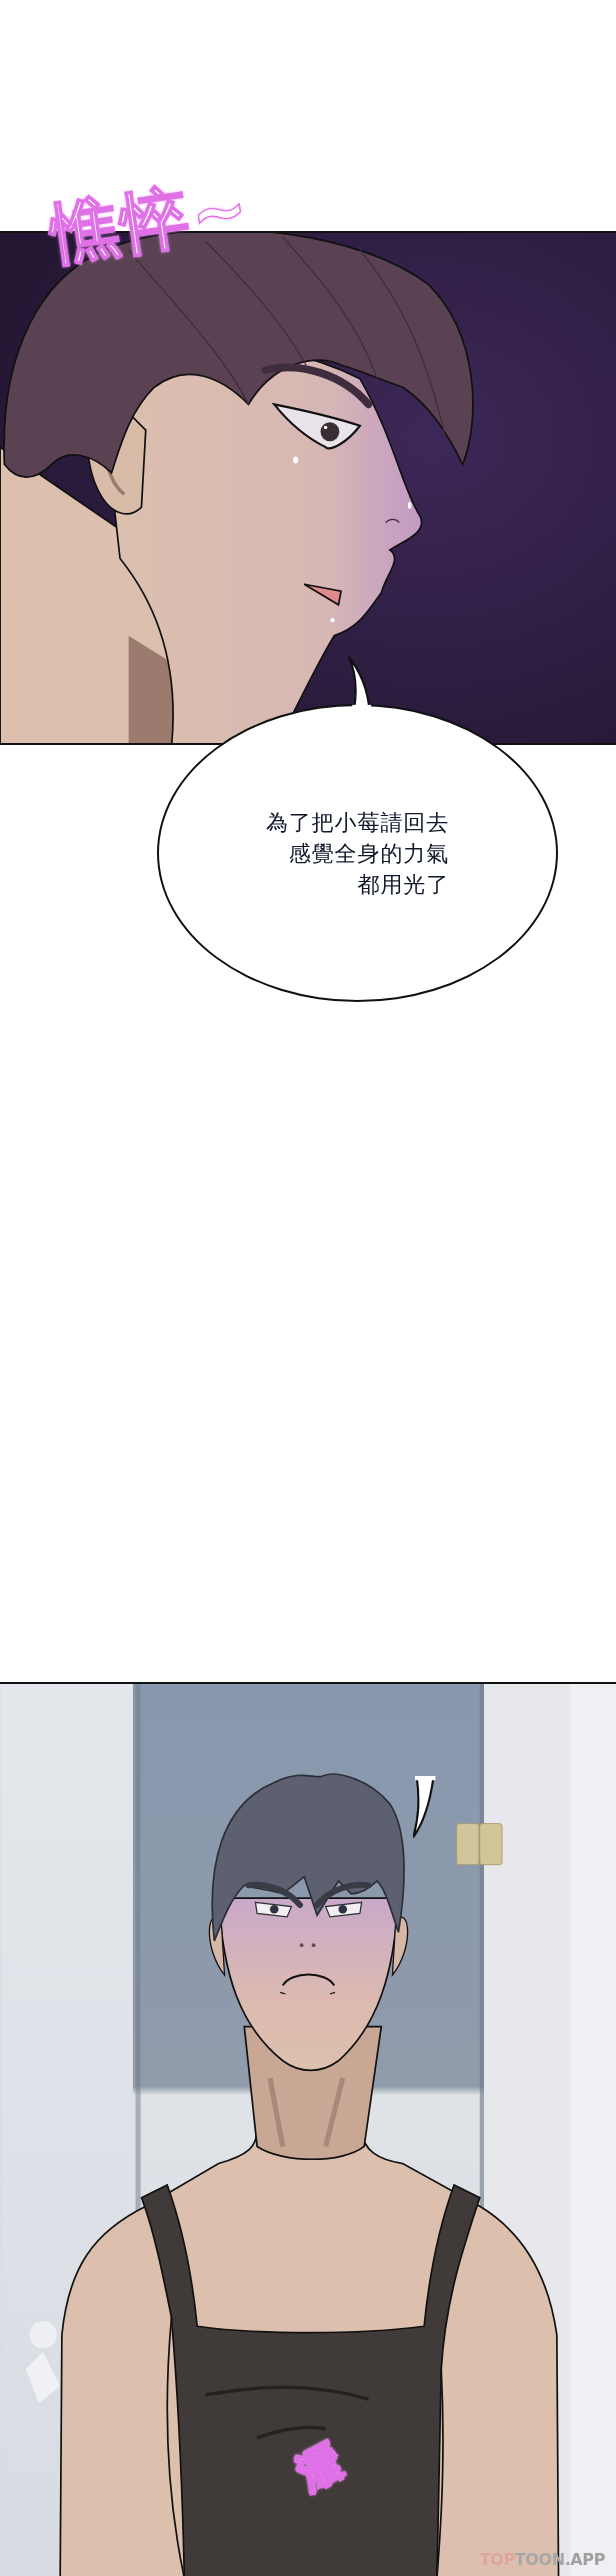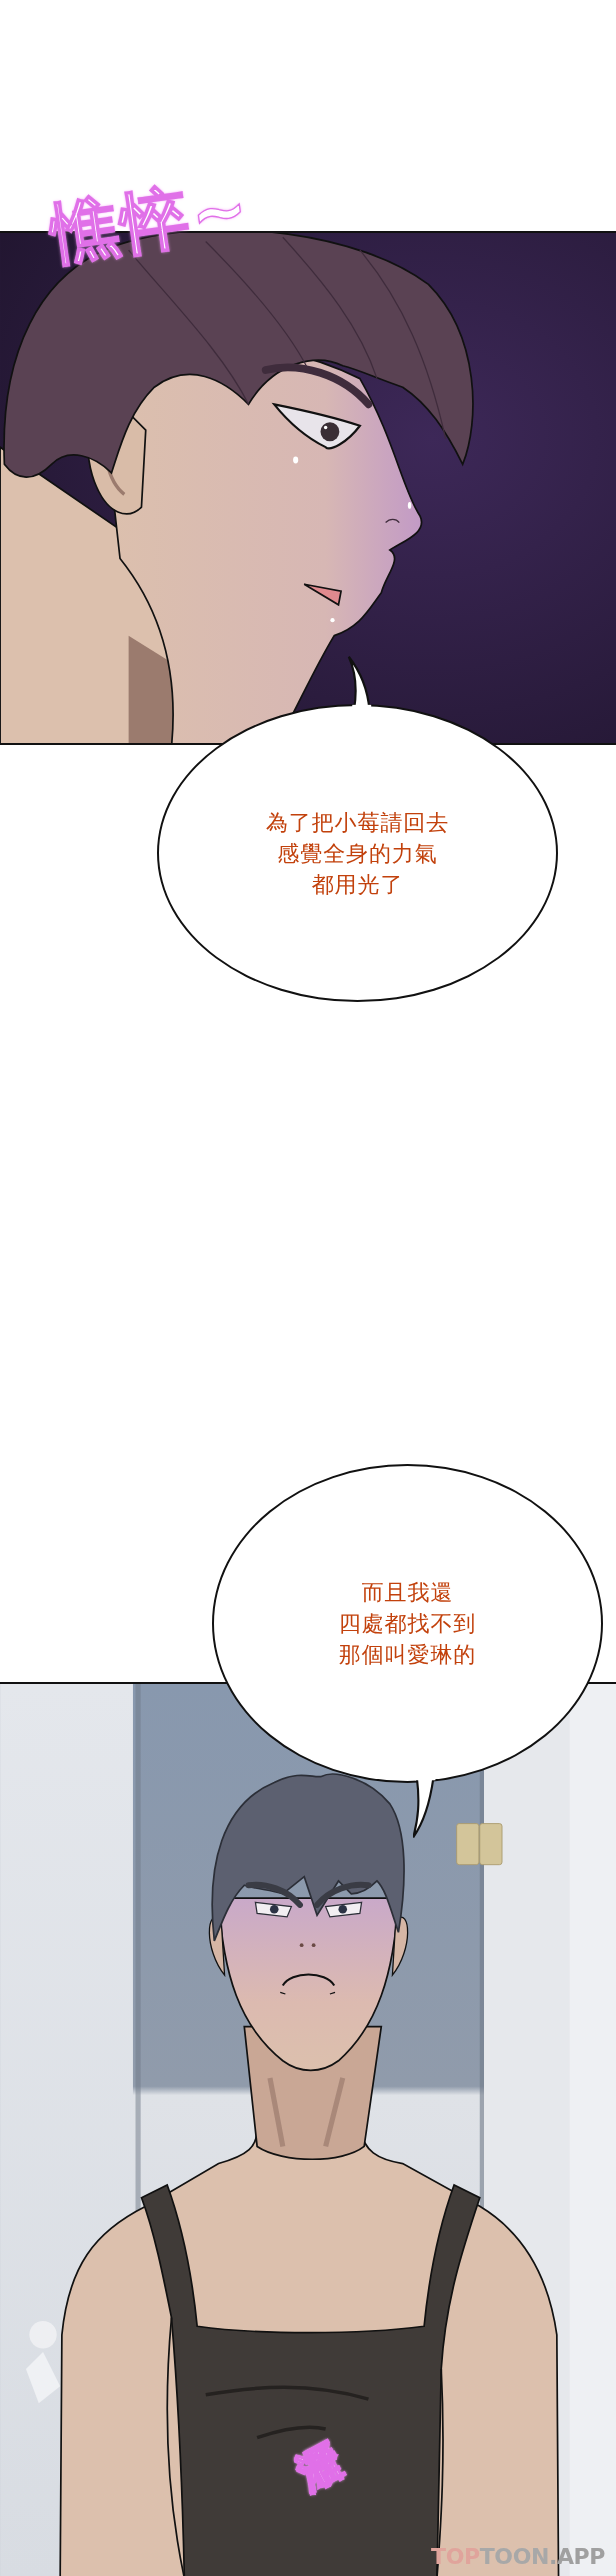--- a/index.html
+++ b/index.html
@@ -6,33 +6,33 @@
   body { width: 617px; height: 2576px; position: relative; overflow: hidden; font-family: "DejaVu Sans", sans-serif; }
   .page { position: absolute; left: 0; top: 0; width: 617px; height: 2576px; background: #ffffff; }
 
   .panel { position: absolute; left: 0; width: 617px; overflow: hidden; box-sizing: border-box; border-top: 2.6px solid #111; }
   .panel-1 { top: 231px; height: 514px; border-bottom: 2.6px solid #111; background: #2c1d3e; }
   .panel-2 { top: 1682px; height: 894px; background: #c9ced6; }
   .panel svg { position: absolute; left: 0; top: 0; display: block; }
 
   .bubble { position: absolute; background: #fff; border: 2.6px solid #111; border-radius: 50%; box-sizing: border-box;
             display: flex; align-items: center; justify-content: center; z-index: 5; }
-  .bubble-text { font-family: "DejaVu Sans", sans-serif; color: #c2410c; font-size: 22px; line-height: 31px; text-align: center; white-space: pre-line; letter-spacing: 0.9px; }
+  .bubble-text { font-family: "DejaVu Sans", sans-serif; color: #0f172a; font-size: 22px; line-height: 31px; text-align: right; white-space: pre-line; letter-spacing: 0.9px; }
   .bubble-1 { left: 157px; top: 704px; width: 401px; height: 298px; }
   .bubble-2 { left: 45px; top: 1125px; width: 367px; height: 237px; }
   .bubble-3 { left: 212px; top: 1464px; width: 391px; height: 319px; }
 
   .tail { position: absolute; z-index: 6; }
 
   .sfx { position: absolute; z-index: 7; font-family: "DejaVu Sans", sans-serif; font-weight: bold; color: #ffffff;
          -webkit-text-stroke: 1.3px #e070e8; text-shadow: 0 0 3.4px #f5a8f8, 0 0 1.7px #e070e8; }
   .sfx-top { left: 51px; top: 176px; font-size: 67px; transform: rotate(-8deg); letter-spacing: 3.4px; }
   .sfx-bottom { left: 272px; top: 2417px; font-size: 43px; writing-mode: vertical-rl; transform: rotate(-28deg); line-height: 1; }
 
-  .watermark { position: absolute; right: 12px; bottom: 6.9px; z-index: 8; font-family: "DejaVu Sans", sans-serif; font-weight: bold; font-size: 22px; letter-spacing: -0.4px; }
+  .watermark { position: absolute; right: 12px; bottom: 6.9px; z-index: 8; font-family: "DejaVu Sans", sans-serif; font-weight: bold; font-size: 16px; letter-spacing: -0.4px; }
   .wm-a { color: #e0a49c; }
   .wm-b { color: #a8a8a8; }
   .wm-c { color: #a0a0a0; }
 </style>
 </head>
 <body>
 
 <div class="page">
 
   <div class="panel panel-1">
@@ -149,25 +149,20 @@
     <rect x="6" y="58" width="22" height="8" fill="#ffffff"></rect>
   </svg>
 
   <div class="bubble bubble-1">
     <div class="bubble-text">為了把小莓請回去
 感覺全身的力氣
 都用光了</div>
   </div>
 
 
-  <div class="bubble bubble-3">
-    <div class="bubble-text">而且我還
-四處都找不到
-那個叫愛琳的</div>
-  </div>
 
   <svg class="tail" style="left:413px; top:1776px;" width="26" height="63" viewBox="0 0 30 74">
     <path d="M4 0 C8 30, 6 50, 0 72 C12 55, 20 30, 24 0 Z" fill="#ffffff" stroke="#111" stroke-width="2.5"></path>
     <rect x="2" y="-2" width="24" height="7" fill="#ffffff"></rect>
   </svg>
 
   <div class="watermark">
     <span class="wm-a">TOP</span><span class="wm-b">TOON</span><span class="wm-c">.APP</span>
   </div>
 

